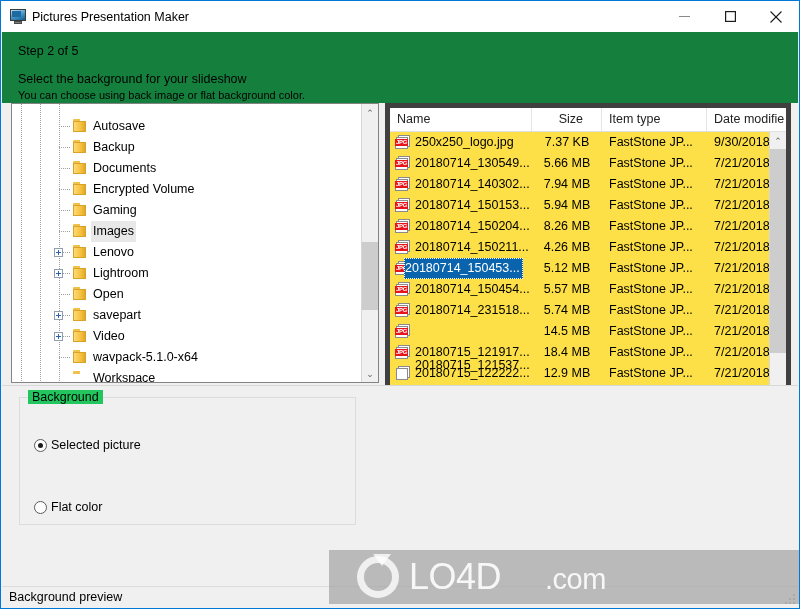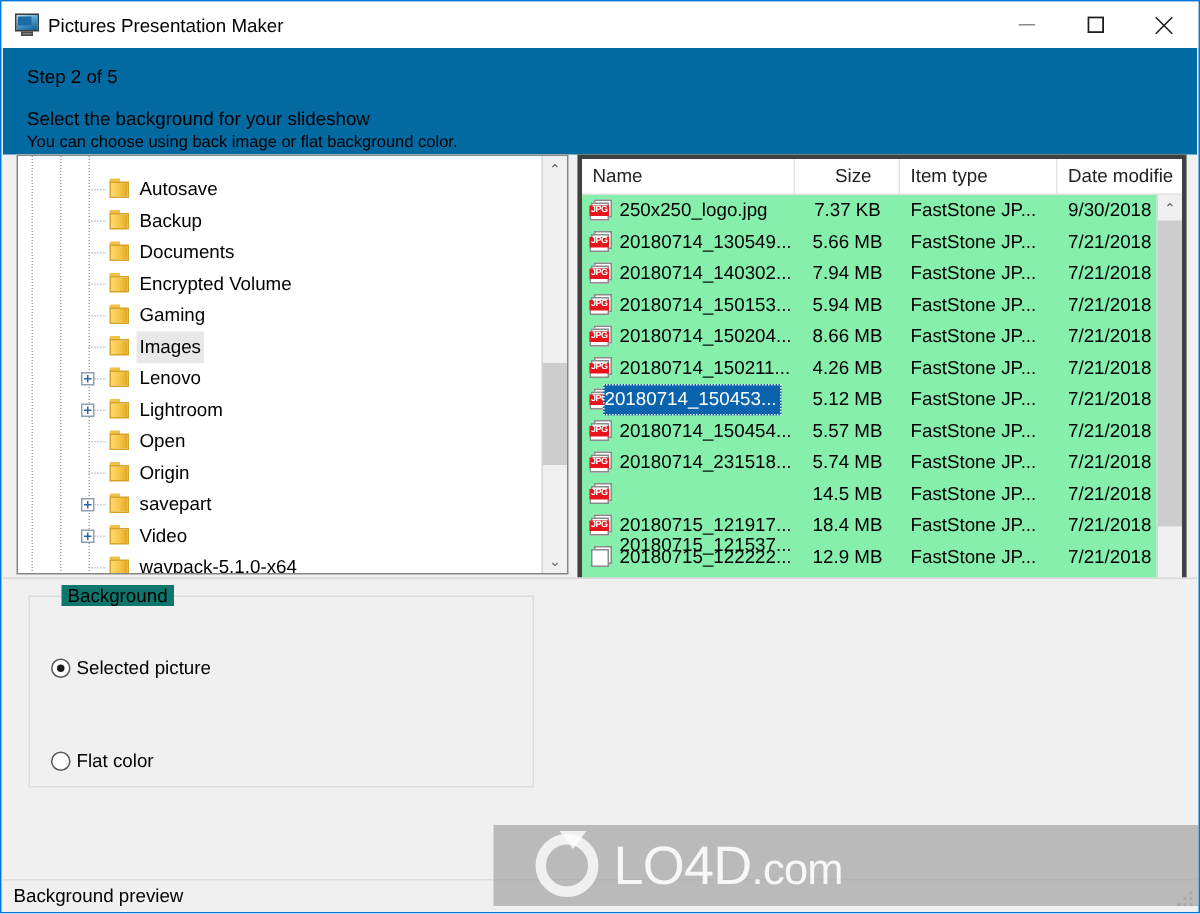--- a/index.html
+++ b/index.html
@@ -79,21 +79,21 @@
     color: #3c3c3c;
   }
   .win-btn svg { display:block; }
 
   
   .header {
     position: absolute;
     left: 1px; top: 31px;
     width: 796px;
     height: 71px;
-    background: #0369a1;
+    background: #15803d;
     box-sizing: border-box;
   }
   .step-label {
     position: absolute;
     left: 16px; top: 12px;
     font-size: 12.5px;
   }
   .instr1 {
     position: absolute;
     left: 16px; top: 40px;
@@ -237,22 +237,22 @@
     left: 0; width: 16px;
     background: #cdcdcd;
   }
 
   
   .list-panel {
     position: absolute;
     left: 374px; top: 0;
     width: 406px;
     height: 312px;
-    background: #86efac;
-    border: 3px solid #404040;
+    background: #fde047;
+    border: 5px solid #404040;
     box-sizing: border-box;
     overflow: hidden;
   }
   .list-header {
     position: absolute;
     left: 0; top: 0;
     width: 100%;
     height: 24px;
     background: #ffffff;
     border-bottom: 1px solid #e0e0e0;
@@ -383,25 +383,24 @@
     position: absolute;
     left: 17px; top: 11px;
     width: 337px;
     height: 128px;
     border: 1px solid #dcdcdc;
     box-sizing: border-box;
   }
   .groupbox-title {
     position: absolute;
     left: 8px; top: -8px;
-    background: #0f766e;
+    background: #22c55e;
     padding: 0 4px;
     font-size: 12.5px;
     color: #000;
-    margin-left: 13px;
   }
   .radio-row {
     position: absolute;
     display: flex;
     align-items: center;
   }
   .radio {
     width: 13px; height: 13px;
     border-radius: 50%;
     border: 1px solid #5a5a5a;
@@ -482,21 +481,21 @@
     border-top: 12px solid rgba(255,255,255,0.78);
   }
   .wm-text {
     margin-left: 10px;
     font-size: 36px;
     color: rgba(255,255,255,0.88);
     font-family: "Liberation Sans", sans-serif;
     letter-spacing: -0.5px;
     white-space: nowrap;
   }
-  .wm-text .dom { font-size: 29px; }
+  .wm-text .dom { font-size: 29px; margin-left: 44px; }
 </style>
 </head>
 <body>
 
 <div id="app">
 
   <div class="titlebar">
     <div class="title-icon">
       <div class="mon-body"></div>
       <div class="mon-screen"></div>
@@ -606,28 +605,20 @@
             <div class="tree-row">
               <div class="hline"></div>
               <div class="folder-icon">
                 <div class="tab"></div>
                 <div class="body"></div>
               </div>
               <div class="tree-label">Open</div>
             </div>
             <div class="tree-row">
               <div class="hline"></div>
-              <div class="folder-icon">
-                <div class="tab"></div>
-                <div class="body"></div>
-              </div>
-              <div class="tree-label">Origin</div>
-            </div>
-            <div class="tree-row">
-              <div class="hline"></div>
               <div class="expander"></div>
               <div class="folder-icon">
                 <div class="tab"></div>
                 <div class="body"></div>
               </div>
               <div class="tree-label">savepart</div>
             </div>
             <div class="tree-row">
               <div class="hline"></div>
               <div class="expander"></div>
@@ -717,21 +708,21 @@
             <div class="cell date" style="left: 317px; width: 85px;">7/21/2018 3:</div>
           </div>
           <div class="row">
             <div class="jpg-icon">
               <div class="sheet s1"></div>
               <div class="sheet s2"></div>
               <div class="sheet s3"></div>
               <div class="tag">JPG</div>
             </div>
             <div class="cell name" style="left: 25px; width: 118px;">20180714_150204...</div>
-            <div class="cell size" style="left: 142px; width: 70px;">8.66 MB</div>
+            <div class="cell size" style="left: 142px; width: 70px;">8.26 MB</div>
             <div class="cell type" style="left: 212px; width: 105px;">FastStone JP...</div>
             <div class="cell date" style="left: 317px; width: 85px;">7/21/2018 3:</div>
           </div>
           <div class="row">
             <div class="jpg-icon">
               <div class="sheet s1"></div>
               <div class="sheet s2"></div>
               <div class="sheet s3"></div>
               <div class="tag">JPG</div>
             </div>

